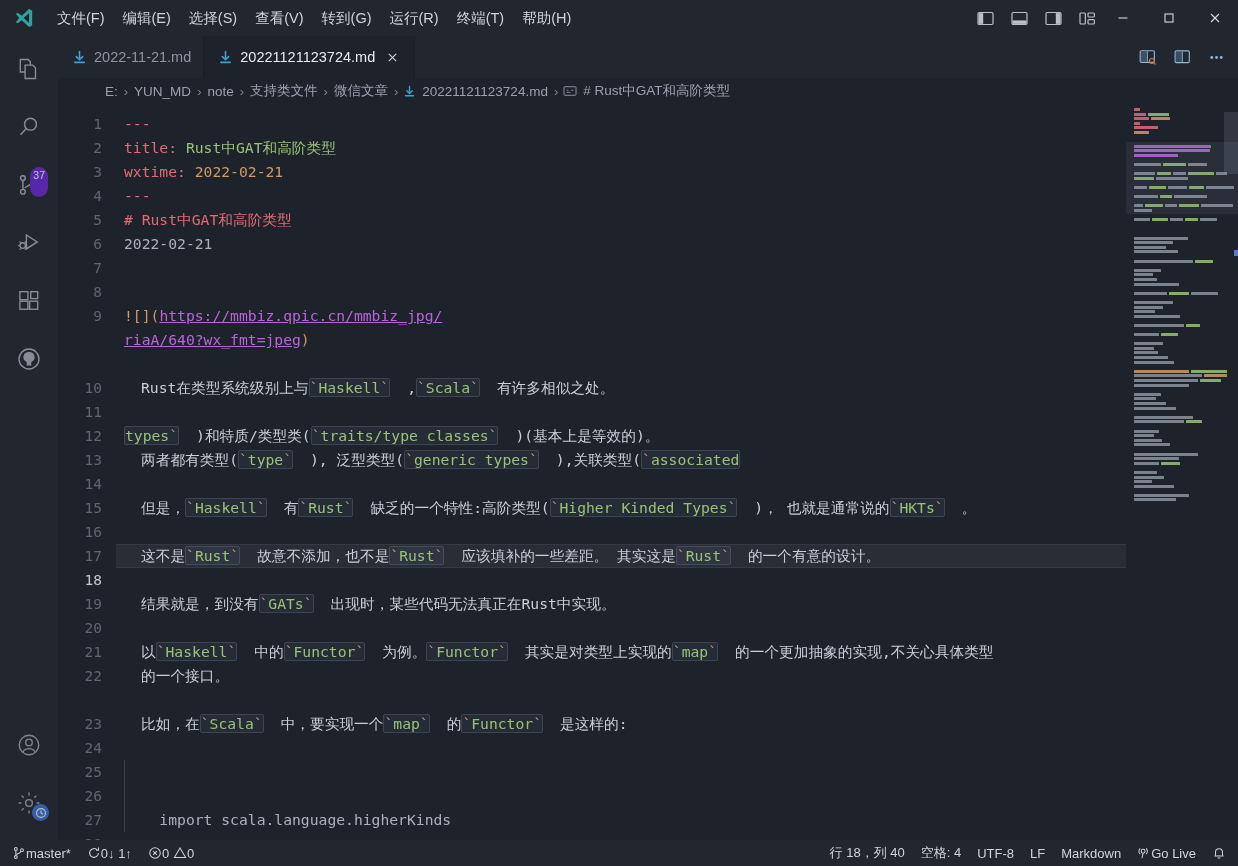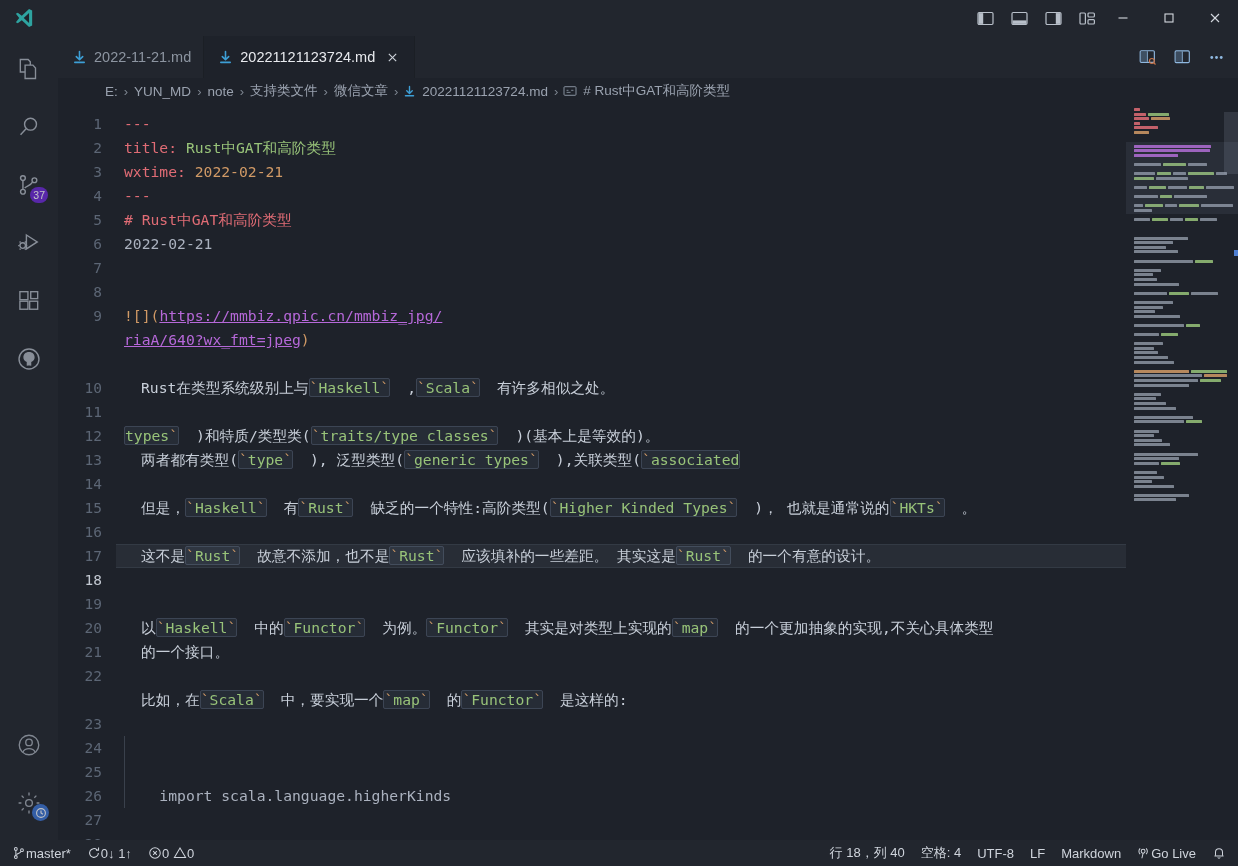--- a/index.html
+++ b/index.html
@@ -43,23 +43,23 @@
     width: 58px; flex: 0 0 58px; background: #22262e;
     display: flex; flex-direction: column; align-items: center;
     padding-top: 4px;
   }
   .act-icon {
     width: 58px; height: 58px; display: flex; align-items: center; justify-content: center;
     position: relative; cursor: pointer; opacity: .72;
   }
   .act-spacer { flex: 1 1 auto; }
   .badge {
-    position: absolute; right: 10px; bottom: 11px;
+    position: absolute; right: 10px; bottom: 17px;
     background: #6d28d9; color: #fff; font-size: 10.5px; line-height: 16px;
-    min-width: 17px; height: 16px; border-radius: 9px; text-align: center;
+    min-width: 17px; height: 30px; border-radius: 9px; text-align: center;
     padding: 0 3px; font-family: "Liberation Sans", sans-serif;
   }
   .badge-clock {
     position: absolute; right: 9px; bottom: 11px;
     width: 17px; height: 17px; border-radius: 50%; background: #3c74d4;
     display: flex; align-items: center; justify-content: center;
   }
 
   
   .editorgroup { flex: 1 1 auto; display: flex; flex-direction: column; min-width: 0; background: #14b8a6; }
@@ -158,20 +158,30 @@
 <body>
 
 <div class="app">
 
   <div class="titlebar">
     <div class="vs-logo">
       <svg width="22" height="22" viewBox="0 0 24 24">
         <path d="M17.5 2.2 9.6 9.6 5.2 6.3 3.1 7.4l3.7 4.6-3.7 4.6 2.1 1.1 4.4-3.3 7.9 7.4 3.4-1.5V3.7z" fill="#2ea3a0"></path>
         <path d="M17.5 6.6v10.8l-5.8-5.4z" fill="#1e222a"></path>
       </svg>
+    </div>
+    <div class="menubar">
+      <div class="menu-item">文件(F)</div>
+      <div class="menu-item">编辑(E)</div>
+      <div class="menu-item">选择(S)</div>
+      <div class="menu-item">查看(V)</div>
+      <div class="menu-item">转到(G)</div>
+      <div class="menu-item">运行(R)</div>
+      <div class="menu-item">终端(T)</div>
+      <div class="menu-item">帮助(H)</div>
     </div>
 
 
     <div class="layout-controls">
       <div class="lc-btn">
         <svg width="17" height="15" viewBox="0 0 17 15">
             <rect x="1" y="1.5" width="15" height="12" rx="1.2" fill="none" stroke="#b9c0ca" stroke-width="1.2"></rect>
             <rect x="1.6" y="2.1" width="4.6" height="10.8" fill="#b9c0ca"></rect>
           </svg>
       </div>
@@ -428,20 +438,21 @@
           <div class="ln"></div>
           <div class="ln"><span class="t-cjk">Rust在类型系统级别上与</span><span class="code-span"><span class="tick">`</span>Haskell<span class="tick">`</span></span><span class="t-cjk">,</span><span class="code-span"><span class="tick">`</span>Scala<span class="tick">`</span></span><span class="t-cjk">有许多相似之处。</span></div>
           <div class="ln"></div>
           <div class="ln"><span class="code-span">types<span class="tick">`</span></span><span class="t-cjk">)和特质/类型类(</span><span class="code-span"><span class="tick">`</span>traits/type classes<span class="tick">`</span></span><span class="t-cjk">)(基本上是等效的)。</span></div>
           <div class="ln"><span class="t-cjk">两者都有类型(</span><span class="code-span"><span class="tick">`</span>type<span class="tick">`</span></span><span class="t-cjk">), 泛型类型(</span><span class="code-span"><span class="tick">`</span>generic types<span class="tick">`</span></span><span class="t-cjk">),关联类型(</span><span class="code-span"><span class="tick">`</span>associated</span></div>
           <div class="ln"></div>
           <div class="ln"><span class="t-cjk">但是，</span><span class="code-span"><span class="tick">`</span>Haskell<span class="tick">`</span></span><span class="t-cjk">有</span><span class="code-span"><span class="tick">`</span>Rust<span class="tick">`</span></span><span class="t-cjk">缺乏的一个特性:高阶类型(</span><span class="code-span"><span class="tick">`</span>Higher Kinded Types<span class="tick">`</span></span><span class="t-cjk">)， 也就是通常说的</span><span class="code-span"><span class="tick">`</span>HKTs<span class="tick">`</span></span><span class="t-cjk">。</span></div>
           <div class="ln"></div>
           <div class="ln hl"><span class="t-cjk">这不是</span><span class="code-span"><span class="tick">`</span>Rust<span class="tick">`</span></span><span class="t-cjk">故意不添加，也不是</span><span class="code-span"><span class="tick">`</span>Rust<span class="tick">`</span></span><span class="t-cjk">应该填补的一些差距。 其实这是</span><span class="code-span"><span class="tick">`</span>Rust<span class="tick">`</span></span><span class="t-cjk">的一个有意的设计。</span></div>
           <div class="ln"></div>
+          <div class="ln"><span class="t-cjk">结果就是，到没有</span><span class="code-span"><span class="tick">`</span>GATs<span class="tick">`</span></span><span class="t-cjk">出现时，某些代码无法真正在Rust中实现。</span></div>
           <div class="ln"></div>
           <div class="ln"><span class="t-cjk">以</span><span class="code-span"><span class="tick">`</span>Haskell<span class="tick">`</span></span><span class="t-cjk">中的</span><span class="code-span"><span class="tick">`</span>Functor<span class="tick">`</span></span><span class="t-cjk">为例。</span><span class="code-span"><span class="tick">`</span>Functor<span class="tick">`</span></span><span class="t-cjk">其实是对类型上实现的</span><span class="code-span"><span class="tick">`</span>map<span class="tick">`</span></span><span class="t-cjk">的一个更加抽象的实现,不关心具体类型</span></div>
           <div class="ln"><span class="t-cjk">的一个接口。</span></div>
           <div class="ln"></div>
           <div class="ln"><span class="t-cjk">比如，在</span><span class="code-span"><span class="tick">`</span>Scala<span class="tick">`</span></span><span class="t-cjk">中，要实现一个</span><span class="code-span"><span class="tick">`</span>map<span class="tick">`</span></span><span class="t-cjk">的</span><span class="code-span"><span class="tick">`</span>Functor<span class="tick">`</span></span><span class="t-cjk">是这样的:</span></div>
           <div class="ln"></div>
           <div class="ln"><span class="indent-guide"></span></div>
           <div class="ln"><span class="indent-guide"></span></div>
           <div class="ln"><span class="indent-guide"></span><span class="t-plain">    import scala.language.higherKinds</span></div>
         </div>

